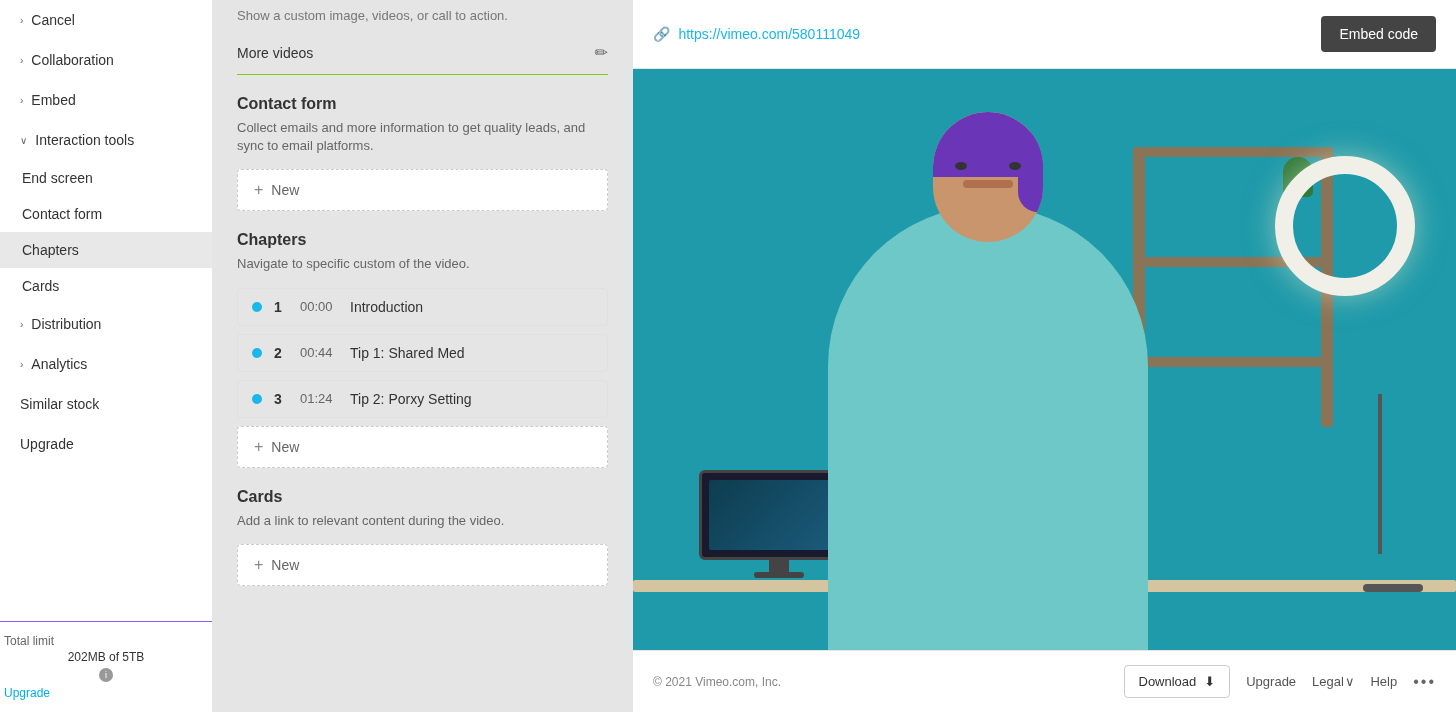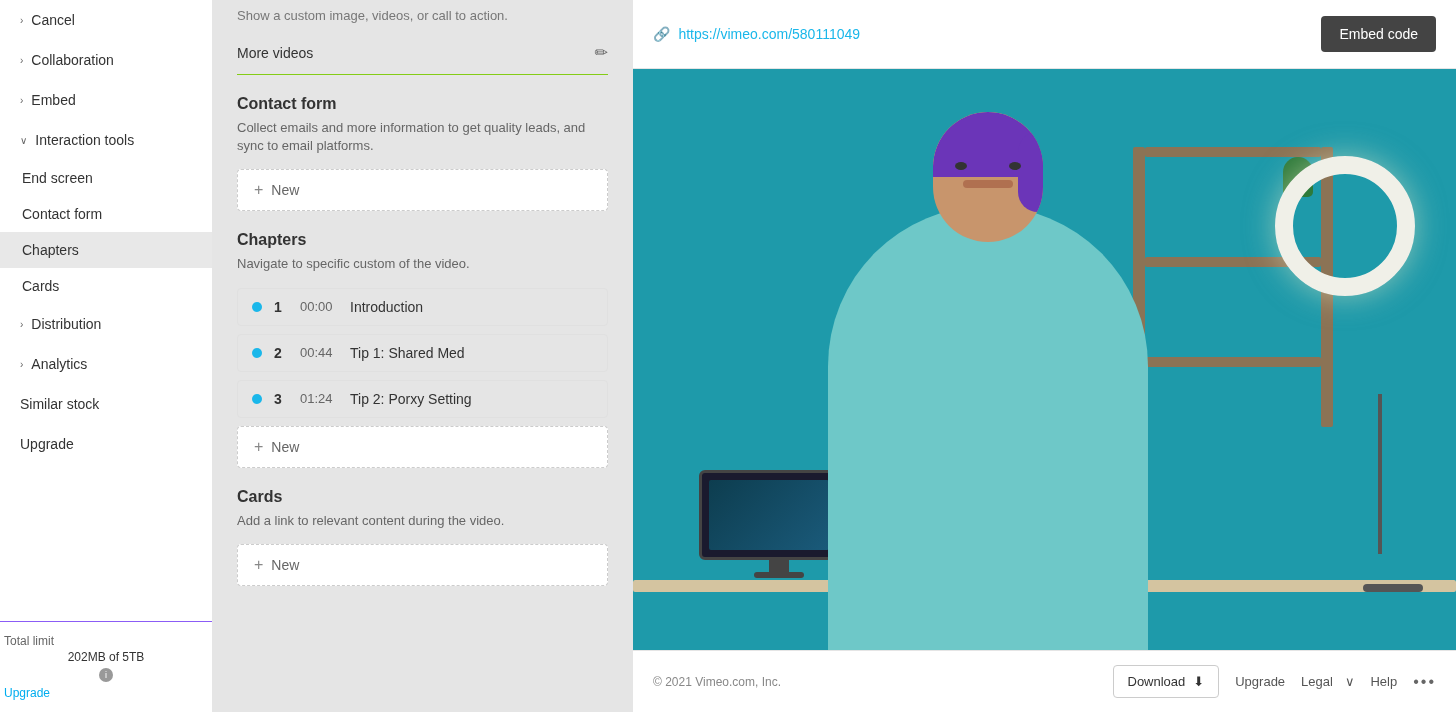--- a/index.html
+++ b/index.html
@@ -379,21 +379,21 @@
     }
     .footer-link {
       font-size: 13px;
       color: #555;
       cursor: pointer;
       text-decoration: none;
     }
     .footer-dropdown {
       display: flex;
       align-items: flex-end;
-      gap: 12px;
+      gap: 1px;
       font-size: 13px;
       color: #555;
       cursor: pointer;
     }
     .download-btn {
       display: flex;
       align-items: center;
       gap: 8px;
       border: 1px solid #ccc;
       border-radius: 4px;

